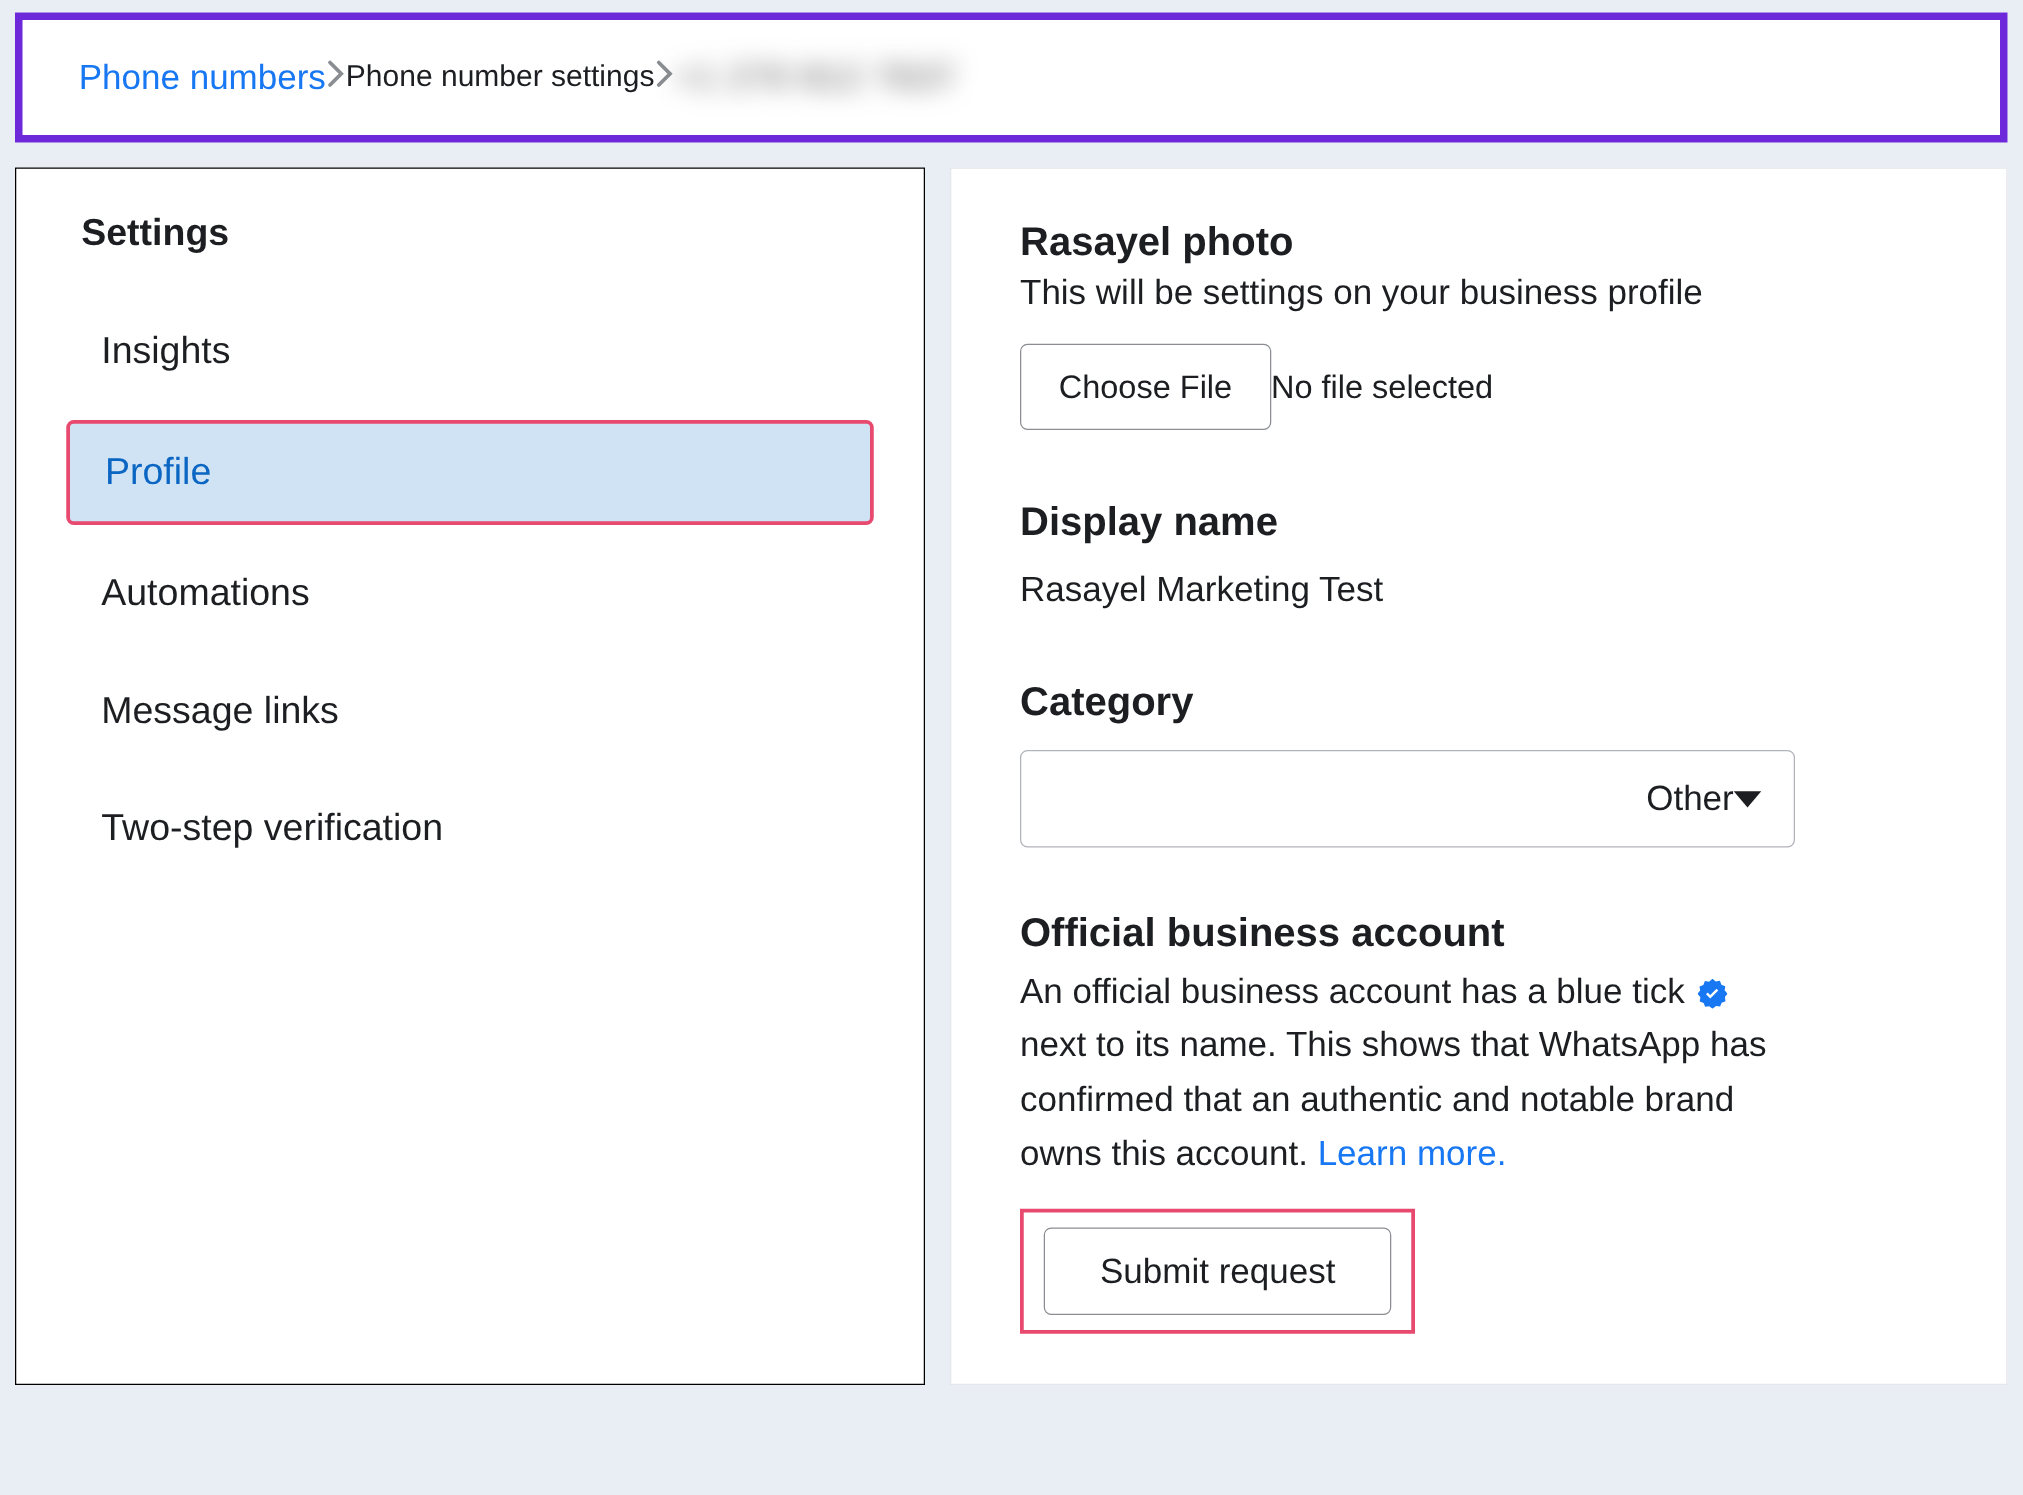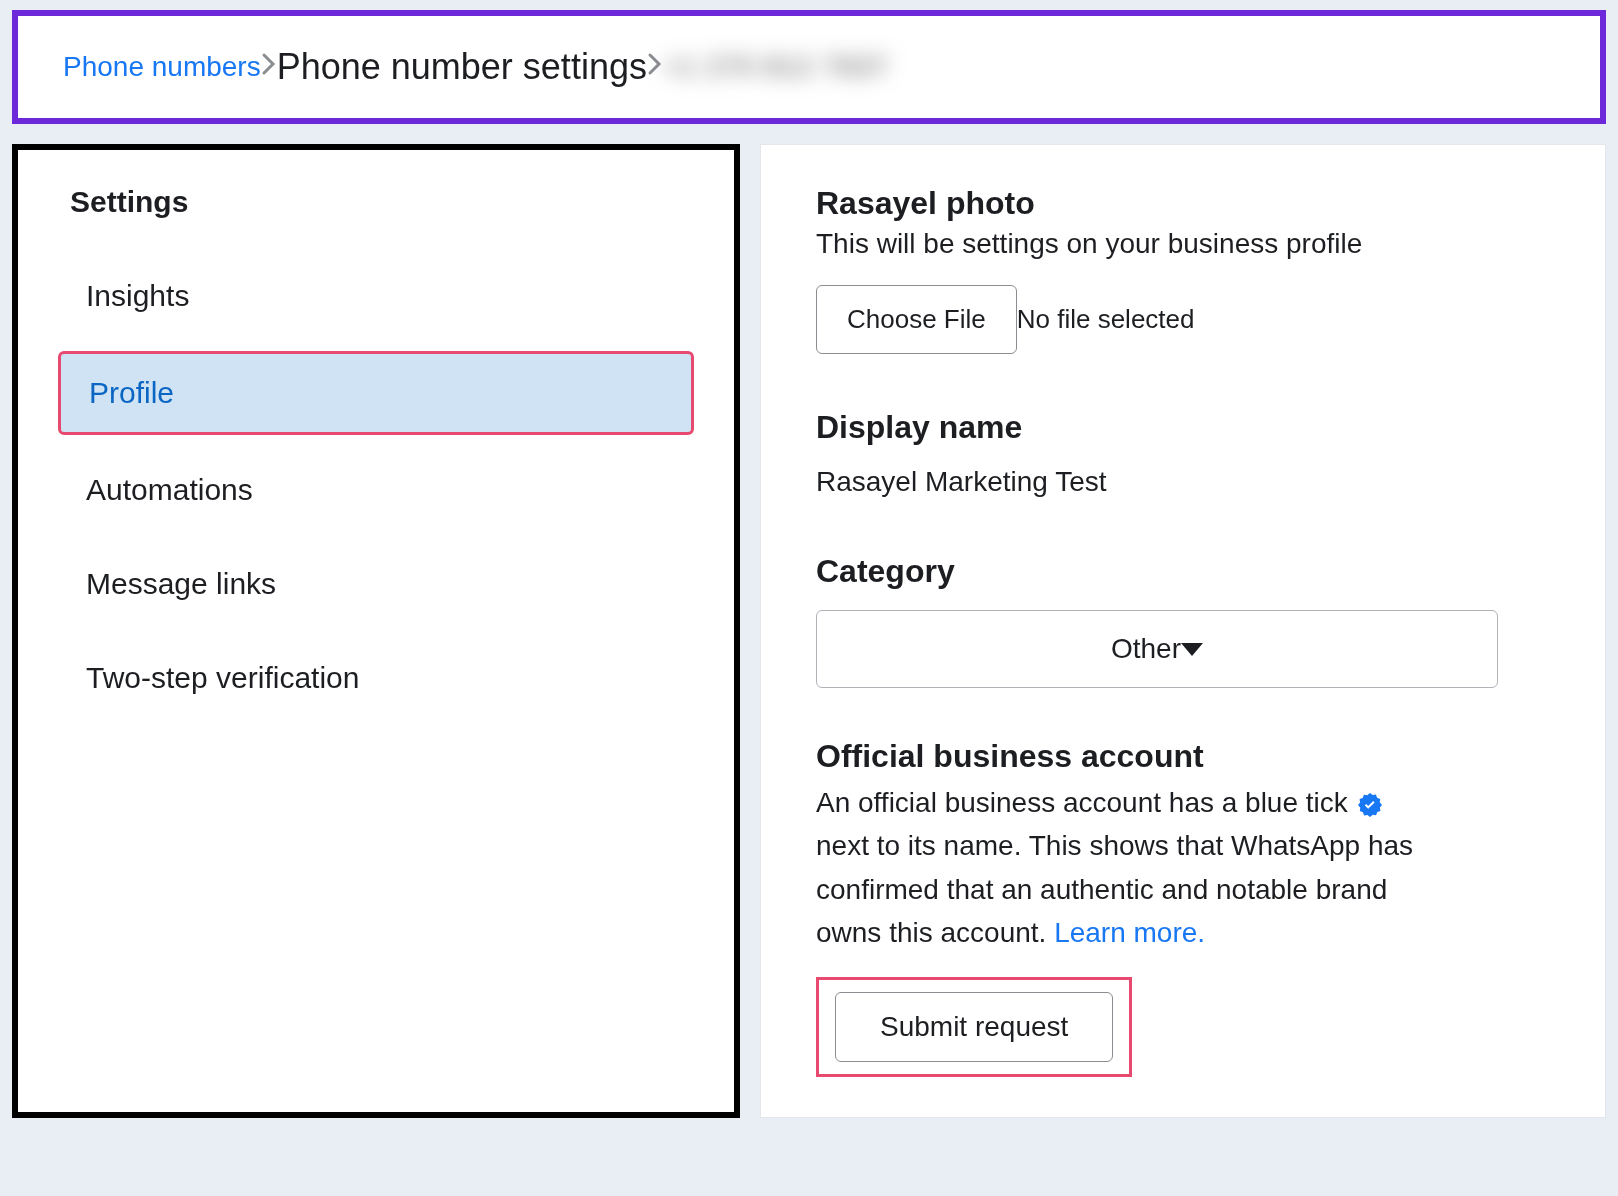--- a/index.html
+++ b/index.html
@@ -28,38 +28,38 @@
       font-size: 28px;
       text-decoration: none;
       cursor: pointer;
     }
     .breadcrumb-sep {
       color: #8a8d91;
       font-size: 22px;
     }
     .breadcrumb-text {
       color: #1c1e21;
-      font-size: 36px;
+      font-size: 24px;
     }
     .breadcrumb-blur {
       color: #4a4a4a;
       font-size: 28px;
       filter: blur(10px);
       letter-spacing: 1px;
     }
     .content-row {
       display: flex;
       margin: 20px 12px 0 12px;
       gap: 20px;
     }
     .sidebar {
       background: #ffffff;
       width: 728px;
       padding: 35px 40px;
-      border: 6px solid #000000;
+      border: 1px solid #000000;
     }
     .sidebar-title {
       font-size: 30px;
       font-weight: 700;
       color: #1c1e21;
       margin-bottom: 38px;
       padding-left: 12px;
     }
     .sidebar-item {
       font-size: 30px;
@@ -114,28 +114,28 @@
       font-size: 28px;
       color: #1c1e21;
       margin-bottom: 55px;
       margin-top: 20px;
     }
     .category-select-wrap {
       margin-top: 20px;
       margin-bottom: 50px;
     }
     .select-box {
-      width: 682px;
+      width: 620px;
       border: 1px solid #b0b3b8;
       border-radius: 6px;
       padding: 22px 26px;
       font-size: 28px;
       color: #1c1e21;
       display: flex;
-      justify-content: center;
+      justify-content: flex-end;
       align-items: center;
       cursor: pointer;
     }
     .caret {
       width: 0;
       height: 0;
       border-left: 11px solid transparent;
       border-right: 11px solid transparent;
       border-top: 13px solid #1c1e21;
     }

